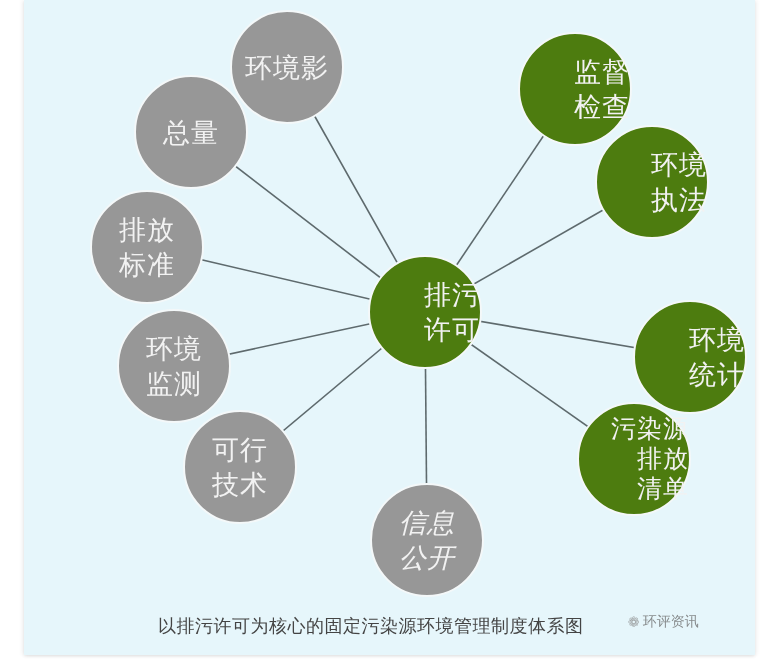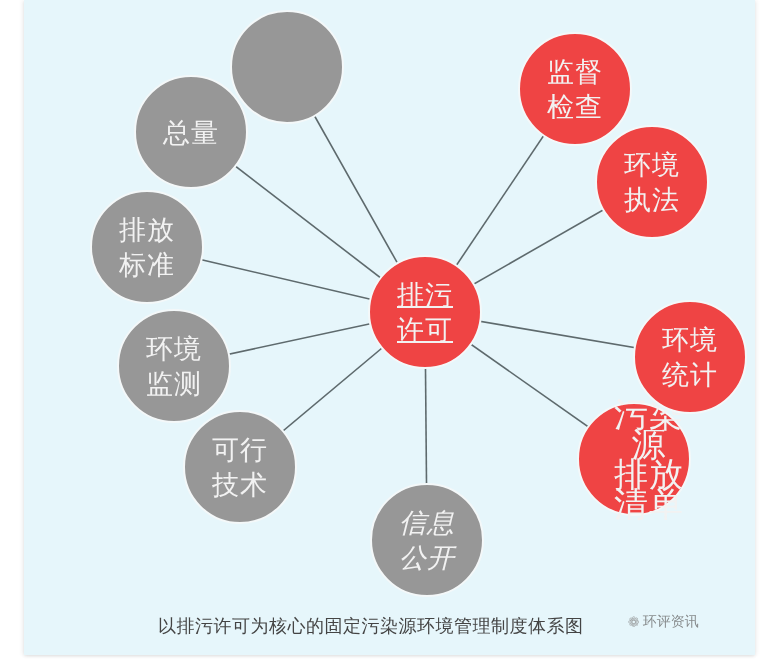--- a/index.html
+++ b/index.html
@@ -14,23 +14,23 @@
     }
     svg.links { position: absolute; left: 0; top: 0; width: 777px; height: 660px; }
     .node {
       position: absolute; border-radius: 50%;
       display: flex; align-items: center; justify-content: center; flex-direction: column;
       color: #f2f2f2; text-align: center;
       border: 2px solid #f4f8f9;
       box-sizing: border-box;
     }
     .node.light { background: #979797; }
-    .node.dark { background: #ef4444; }
+    .node.dark { background: #4d7c0f; align-items: flex-end; }
     .node span { display: block; font-size: 27px; line-height: 35px; letter-spacing: 1px; }
-    .node.three span { font-size: 34px; line-height: 30px; margin-left: 30px; }
+    .node.three span { font-size: 25px; line-height: 30px; margin-left: 30px; }
     .caption {
       position: absolute; left: 158px; top: 614px; font-size: 18px; color: #444; letter-spacing: 0.5px;
     }
     .watermark {
       position: absolute; left: 628px; top: 613px; font-size: 14px; color: #666; opacity: 0.75;
       display: flex; align-items: center; gap: 3px;
     }
     .wm-icon { font-size: 14px; color: #888; }
   </style>
 </head>
@@ -44,20 +44,21 @@
     <line x1="425" y1="312" x2="174" y2="366" stroke="#5e6a6d" stroke-width="1.6"></line>
     <line x1="425" y1="312" x2="240" y2="467" stroke="#5e6a6d" stroke-width="1.6"></line>
     <line x1="425" y1="312" x2="427" y2="540" stroke="#5e6a6d" stroke-width="1.6"></line>
     <line x1="425" y1="312" x2="634" y2="459" stroke="#5e6a6d" stroke-width="1.6"></line>
     <line x1="425" y1="312" x2="690" y2="357" stroke="#5e6a6d" stroke-width="1.6"></line>
     <line x1="425" y1="312" x2="652" y2="182" stroke="#5e6a6d" stroke-width="1.6"></line>
     <line x1="425" y1="312" x2="575" y2="89" stroke="#5e6a6d" stroke-width="1.6"></line>
   </svg>
 <div id="nodes">
     <div class="node light" style="left: 230px; top: 10px; width: 114px; height: 114px;">
+      <span>环境影</span>
     </div>
     <div class="node light" style="left: 134px; top: 75px; width: 114px; height: 114px; text-align: center;">
       <span>总量</span>
     </div>
     <div class="node light" style="left: 90px; top: 190px; width: 114px; height: 114px;">
       <span>排放</span>
       <span>标准</span>
     </div>
     <div class="node light" style="left: 117px; top: 309px; width: 114px; height: 114px;">
       <span>环境</span>
@@ -81,21 +82,21 @@
       <span>统计</span>
     </div>
     <div class="node dark" style="left: 595px; top: 125px; width: 114px; height: 114px;">
       <span>环境</span>
       <span>执法</span>
     </div>
     <div class="node dark" style="left: 518px; top: 32px; width: 114px; height: 114px;">
       <span>监督</span>
       <span>检查</span>
     </div>
-    <div class="node dark" style="left: 368px; top: 255px; width: 114px; height: 114px; text-decoration: underline;">
+    <div class="node dark" style="left: 368px; top: 255px; width: 114px; height: 114px;">
       <span>排污</span>
       <span>许可</span>
     </div>
   </div>
 
 <div class="caption">以排污许可为核心的固定污染源环境管理制度体系图</div>
 <div class="watermark">
   <span class="wm-icon">❁</span>
   <span>环评资讯</span>
 </div>

